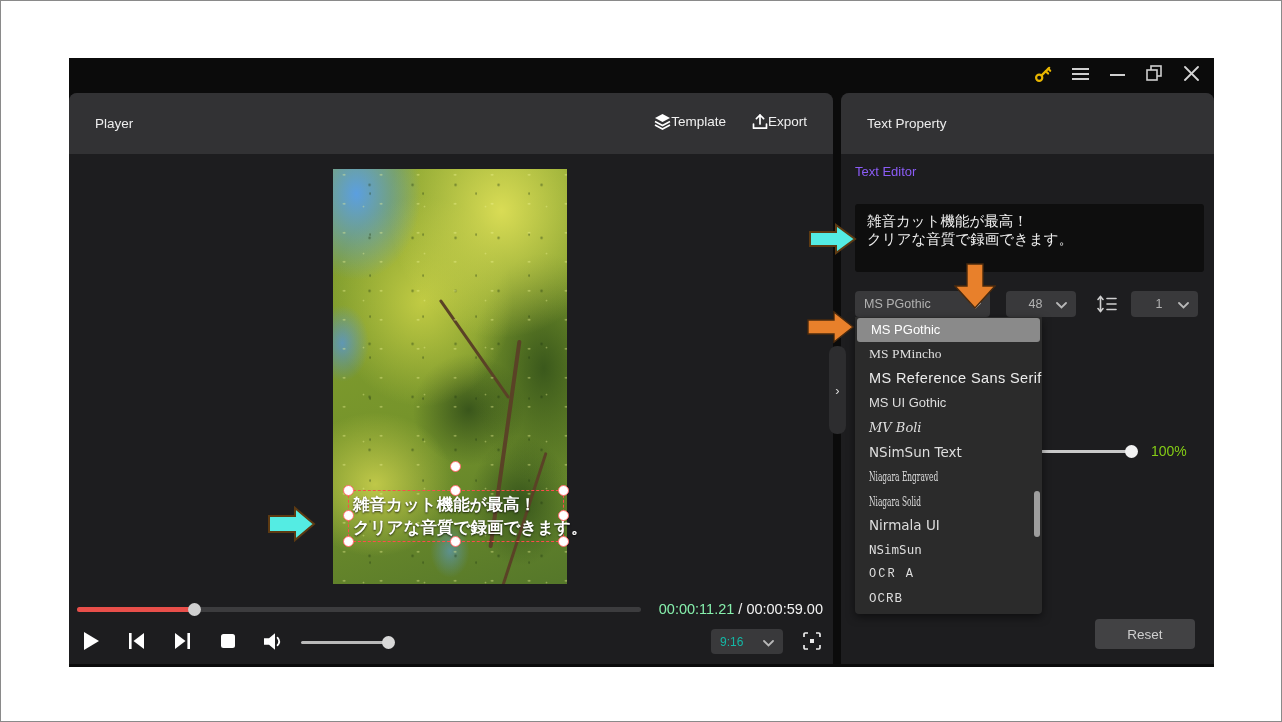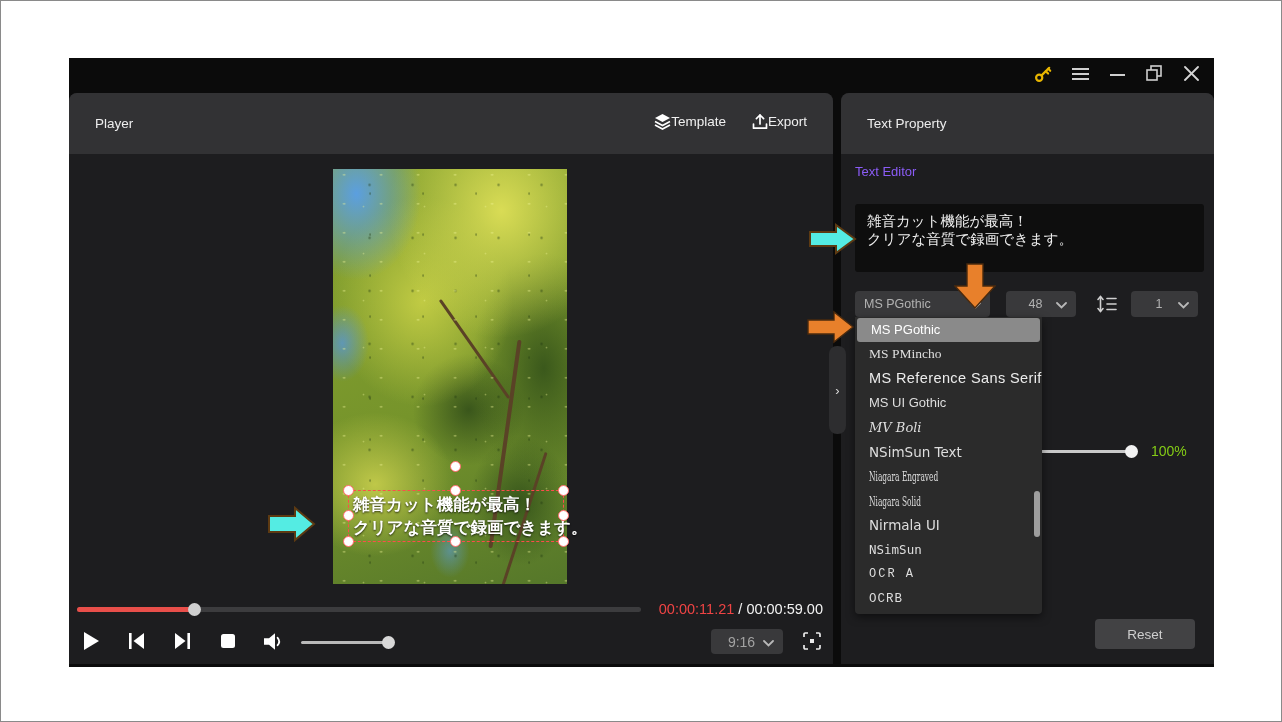--- a/index.html
+++ b/index.html
@@ -55,30 +55,30 @@
   .h-ml{left:-6px;top:calc(50% - 6px)} .h-mr{right:-6px;top:calc(50% - 6px)}
   .h-bl{left:-6px;bottom:-6px} .h-bm{left:calc(50% - 6px);bottom:-6px} .h-br{right:-6px;bottom:-6px}
   .h-rot{left:calc(50% - 6px);top:-30px}
 
   
   .timeline-row { position:absolute; left:0; top:508px; width:100%; height:18px; }
   .timeline { position:absolute; left:8px; top:6px; width:564px; height:5px; background:#3c3c3e; border-radius:3px; cursor:pointer; }
   .timeline-progress { position:absolute; left:0; top:0; height:100%; background:#e94f4a; border-radius:3px 0 0 3px; }
   .timeline-playhead { position:absolute; top:-4px; width:13px; height:13px; border-radius:50%; background:#cfcfcf; cursor:grab; }
   .time-display { position:absolute; right:10px; top:0; font-size:14.5px; white-space:nowrap; }
-  .time-current { color:#ef4444; }
+  .time-current { color:#86efac; }
   .time-sep, .time-total { color:#f2f2f2; }
 
   
   .controls { position:absolute; left:0; top:534px; width:100%; height:32px; }
   .ctl { position:absolute; top:0; height:32px; display:flex; align-items:center; justify-content:center; cursor:pointer; }
   .volume-track { position:absolute; left:232px; top:14px; width:88px; height:3px; background:#b9b9b9; border-radius:2px; cursor:pointer; }
   .volume-handle { position:absolute; top:-5px; width:13px; height:13px; border-radius:50%; background:#d8d8d8; cursor:grab; }
   .aspect-select { position:absolute; left:642px; top:2px; width:72px; height:25px; background:#39393b; border-radius:4px; display:flex; align-items:center; padding:0 9px; cursor:pointer; }
-  .aspect-value { color:#a3a3a3; font-size:14px; flex:1; text-align:center; }
+  .aspect-value { color:#14b8a6; font-size:12px; flex:1; }
   .fullscreen-btn { left:732px; width:22px; }
 
   
   .section-label { position:absolute; left:14px; top:71px; color:#8b5cf6; font-size:13px; }
   .text-editor { position:absolute; left:14px; top:111px; width:349px; height:68px; background:#0e0e0e; border-radius:3px; color:#f0f0f0; font-size:14.5px; line-height:17.5px; padding:9px 12px; cursor:text; }
   .select { position:absolute; top:198px; height:26px; background:#39393b; border-radius:4px; display:flex; align-items:center; padding:0 9px; cursor:pointer; }
   .select-value { color:#b2b2b2; font-size:12.5px; flex:1; }
   .font-select { left:14px; width:135px; }
   .size-select { left:165px; width:70px; }
   .size-select .select-value { text-align:center; }

